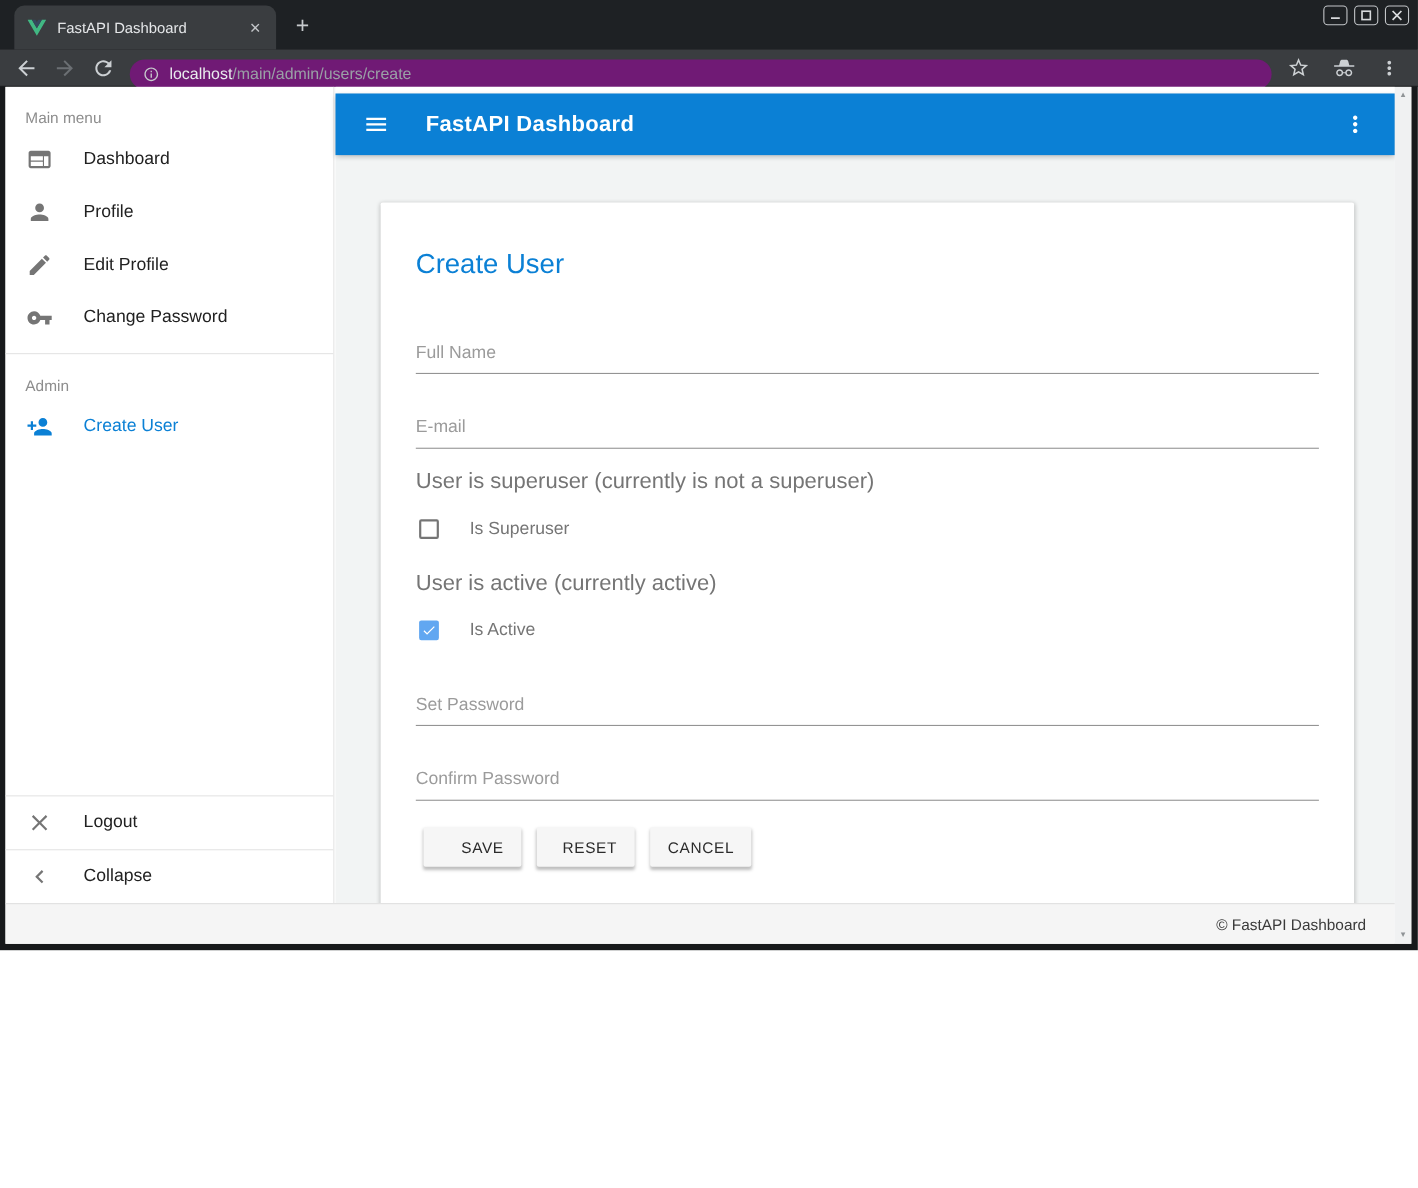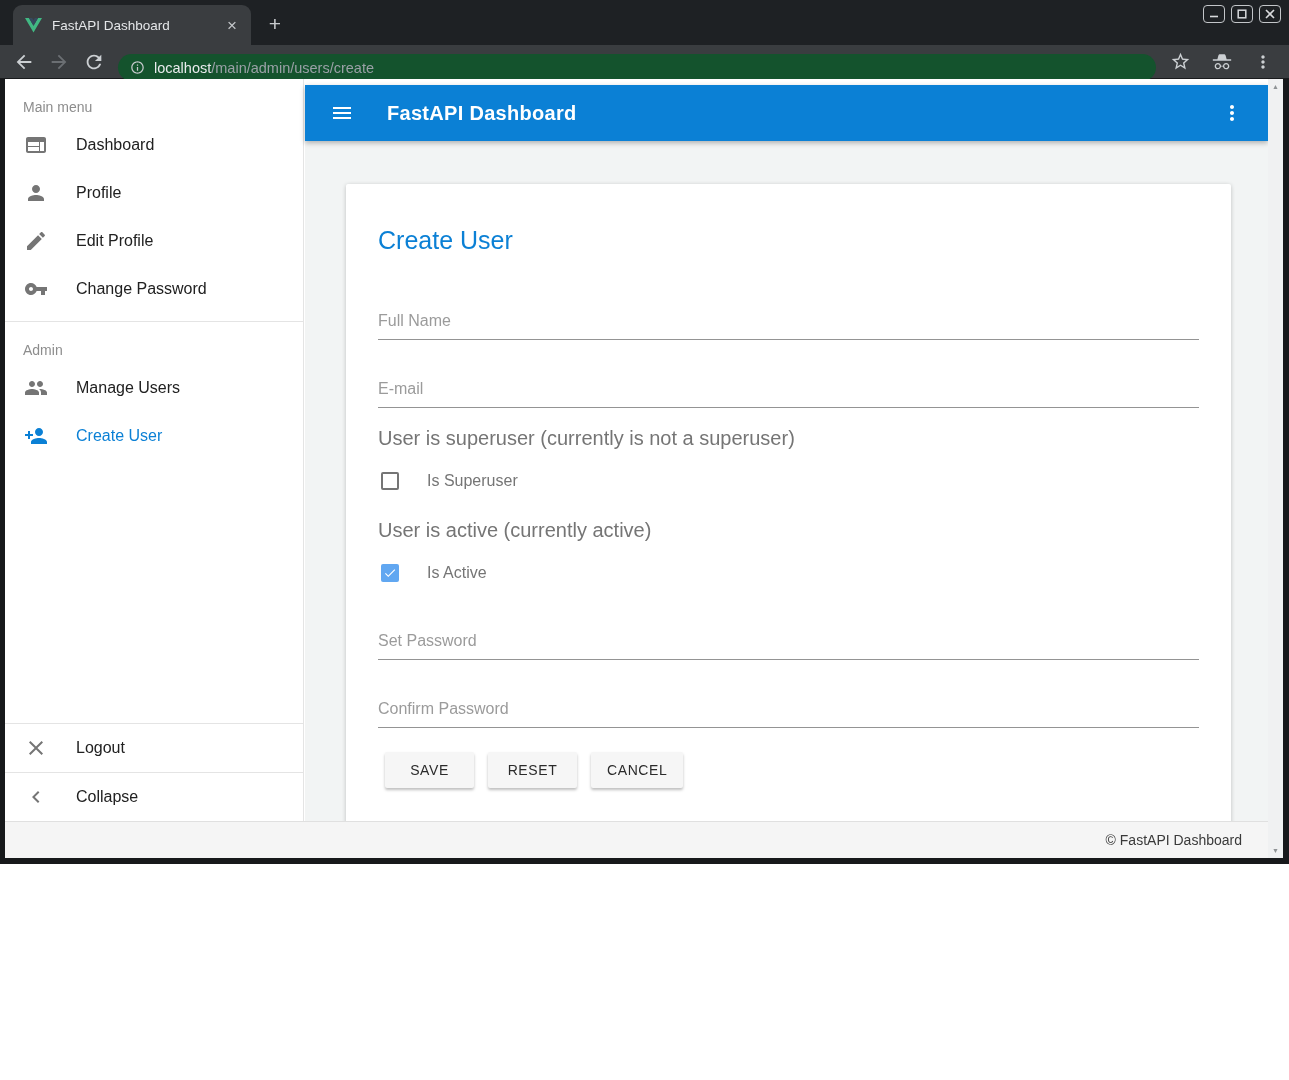--- a/index.html
+++ b/index.html
@@ -17,21 +17,21 @@
                 font-size:21px; line-height:24px; text-align:center; }
   .win-controls { position:absolute; right:8px; top:5px; display:flex; gap:6px; }
   .win-btn { width:22px; height:18px; border:1.5px solid #c3c6c9; border-radius:4px;
              display:flex; align-items:center; justify-content:center; color:#d8dadc; }
   .win-btn svg { display:block; }
 
   .toolbar { position:absolute; top:45px; left:0; right:0; height:34px; background:#3a3d40;
              border-bottom:1px solid #191b1d; display:flex; align-items:center; }
   .nav-ic { width:22px; height:22px; margin-left:13px; color:#ccd0d3; }
   .nav-ic.disabled { color:#6b6f73; }
-  .omnibox { flex:1; height:27px; margin:12px 14px 0 13px; background:#14532d; border-radius:14px;
+  .omnibox { flex:1; height:27px; margin:12px 14px 0 13px; background:#701a75; border-radius:14px;
              display:flex; align-items:center; padding:0 12px; }
   .omnibox svg { color:#c6c9cc; flex:0 0 auto; }
   .url { font-size:14.5px; margin-left:9px; white-space:nowrap; }
   .url .host { color:#e9ebed; }
   .url .path { color:#9aa0a6; }
   .tb-right { display:flex; align-items:center; gap:20px; margin-right:16px; color:#ccd0d3; }
 
   
   .page { position:absolute; top:79px; left:5px; right:6px; bottom:6px; background:#ffffff; }
   .pg-scrollbar { position:absolute; top:0; right:0; bottom:0; width:15px; background:#f0f1f2; }
@@ -79,21 +79,21 @@
   .hint1 { top:243px; } .hint2 { top:335px; }
   .cb-row { position:absolute; left:35px; height:18px; display:flex; align-items:center; }
   .cb-row1 { top:288px; } .cb-row2 { top:380px; }
   .cb-box { width:18px; height:18px; border:2px solid #757575; border-radius:2px; flex:0 0 auto; }
   .cb-box.checked { border:none; background:#61a7f1; display:flex; align-items:center; justify-content:center; }
   .cb-box.checked svg { color:#fff; }
   .cb-label { margin-left:28px; font-size:16px; color:#757575; }
   .btn-row { position:absolute; left:39px; top:568px; display:flex; gap:14px; }
   .btn { min-width:89px; height:36px; background:#f6f6f6; border:none; border-radius:2px;
          box-shadow:0 2px 3px rgba(0,0,0,.26); font-size:14px; font-weight:500; color:#2b2b2b;
-         letter-spacing:.6px; padding:0 16px; font-family:"Liberation Sans", sans-serif; cursor:pointer; }
+         letter-spacing:.6px; padding:0 16px; font-family:"Liberation Sans", sans-serif; cursor:pointer;text-align:right; }
 </style>
 </head>
 <body>
 
 <div class="frame">
 
   <div class="tabstrip">
     <div class="tab">
       <svg class="favicon" viewBox="0 0 24 22">
         <polygon points="0,1 12,21.5 24,1 18.4,1 12,12.1 5.6,1" fill="#41B883"></polygon>
@@ -178,26 +178,20 @@
         <svg class="ic" viewBox="0 0 24 24">
           <path fill="currentColor" d="M12.65 10C11.83 7.67 9.61 6 7 6c-3.31 0-6 2.69-6 6s2.69 6 6 6c2.61 0 4.83-1.67 5.65-4H17v4h4v-4h2v-4H12.65zM7 14c-1.1 0-2-.9-2-2s.9-2 2-2 2 .9 2 2-.9 2-2 2z"></path>
           </svg>
         <span class="lbl">Change Password</span>
       </div>
 
       <div class="gap"></div>
       <div class="divider"></div>
       <div class="section-label">Admin</div>
 
-      <div class="side-item">
-        <svg class="ic" viewBox="0 0 24 24">
-          <path fill="currentColor" d="M16 11c1.66 0 2.99-1.34 2.99-3S17.66 5 16 5c-1.66 0-3 1.34-3 3s1.34 3 3 3zm-8 0c1.66 0 2.99-1.34 2.99-3S9.66 5 8 5C6.34 5 5 6.34 5 8s1.34 3 3 3zm0 2c-2.33 0-7 1.17-7 3.5V19h14v-2.5c0-2.33-4.67-3.5-7-3.5zm8 0c-.29 0-.62.02-.97.05 1.16.84 1.97 1.97 1.97 3.45V19h6v-2.5c0-2.33-4.67-3.5-7-3.5z"></path>
-          </svg>
-        <span class="lbl">Manage Users</span>
-      </div>
       <div class="side-item active">
         <svg class="ic" viewBox="0 0 24 24">
           <path fill="currentColor" d="M15 12c2.21 0 4-1.79 4-4s-1.79-4-4-4-4 1.79-4 4 1.79 4 4 4zm-9-2V7H4v3H1v2h3v3h2v-3h3v-2H6zm9 4c-2.67 0-8 1.34-8 4v2h16v-2c0-2.67-5.33-4-8-4z"></path>
           </svg>
         <span class="lbl">Create User</span>
       </div>
 
       <div class="side-bottom">
         <div class="divider"></div>
         <div class="side-item">

